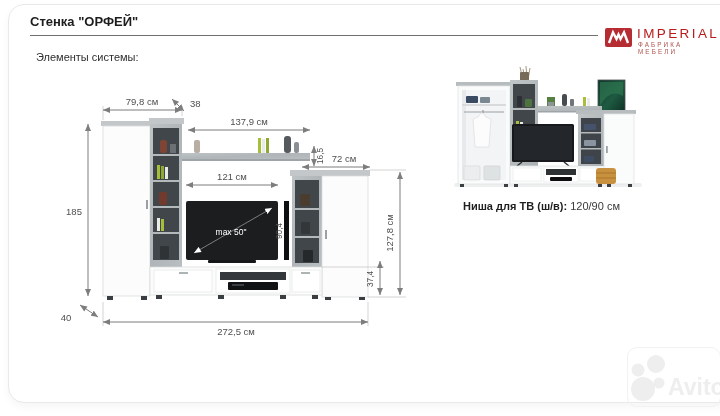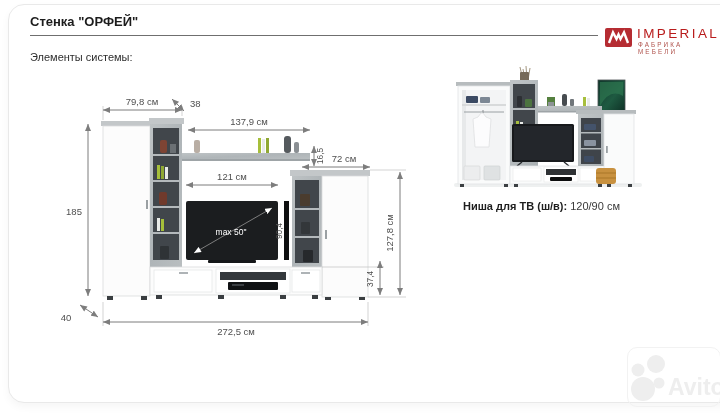--- a/index.html
+++ b/index.html
@@ -3,21 +3,21 @@
 <meta charset="utf-8">
 <style>
   html,body{margin:0;padding:0;background:#fff;}
   body{width:720px;height:416px;position:relative;overflow:hidden;
        font-family:"Liberation Sans",sans-serif;-webkit-font-smoothing:antialiased;}
   .card{position:absolute;left:8px;top:4px;width:740px;height:397px;
         border:1px solid #e9e9e9;border-radius:16px;background:#fff;
         box-shadow:0 4px 8px rgba(0,0,0,0.04);}
   .title{position:absolute;left:30px;top:14px;font-size:13px;font-weight:bold;color:#1c1c1c;}
   .rule{position:absolute;left:30px;top:35px;width:568px;height:1px;background:#6f6f6f;}
-  .elements-label{position:absolute;left:30px;top:51px;font-size:11px;color:#2e2e2e;}
+  .elements-label{position:absolute;left:36px;top:51px;font-size:11px;color:#2e2e2e;}
 
   .logo{position:absolute;left:605px;top:26px;width:112px;height:26px;}
   .logo-mark{position:absolute;left:0;top:2px;width:27px;height:19px;border-radius:2px;background:#b52c32;}
   .logo-name{position:absolute;left:32px;top:0px;font-size:13.5px;letter-spacing:2.4px;color:#b91c1c;}
   .logo-tagline{position:absolute;left:33px;top:15px;font-size:6.3px;letter-spacing:2.1px;color:#b0534d;}
 
   svg text{font-family:"Liberation Sans",sans-serif;}
   .dim{stroke:#7d7d7d;stroke-width:1;fill:none;}
   .ext{stroke:#b5b5b5;stroke-width:0.6;fill:none;}
   .dim-t{font-size:9.5px;fill:#4f4f4f;}

